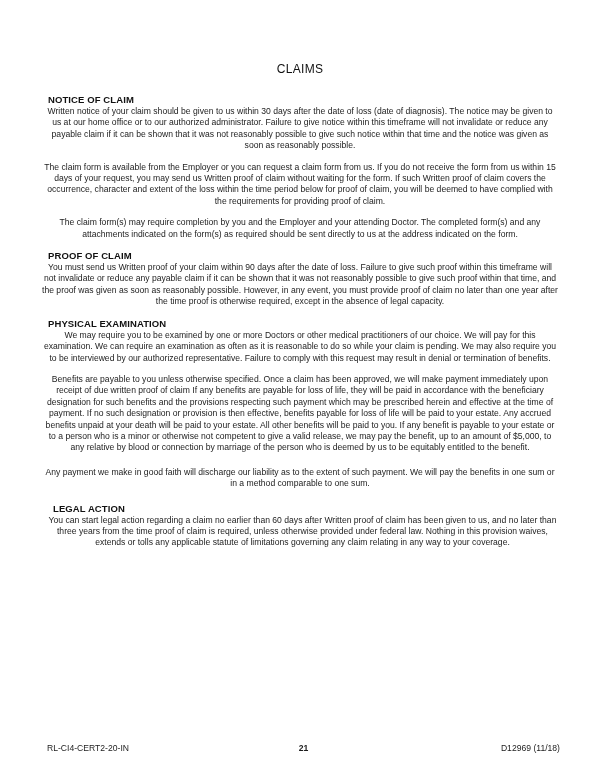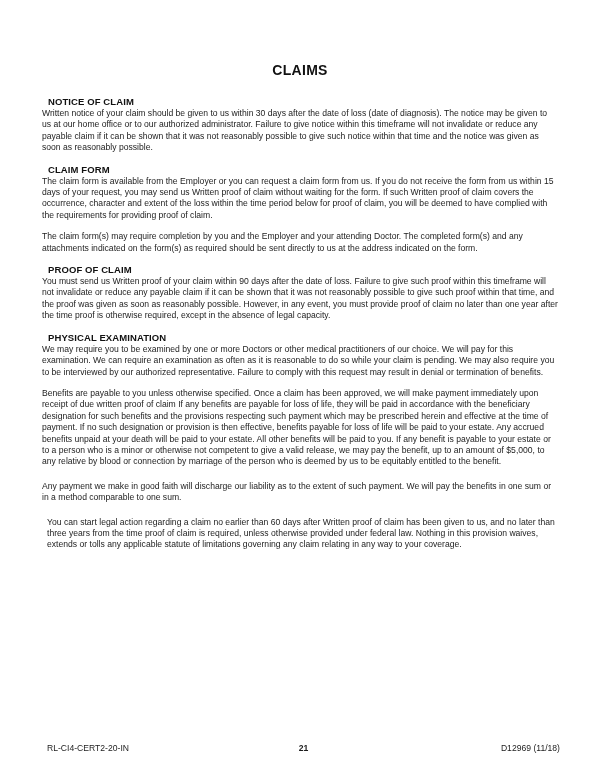--- a/index.html
+++ b/index.html
@@ -2,29 +2,29 @@
 <html><head>
 <meta charset="utf-8">
 <style>
   html,body{margin:0;padding:0;background:#ffffff;}
   .page{
     width:600px;height:776px;position:relative;background:#ffffff;overflow:hidden;
     font-family:"Liberation Sans","DejaVu Sans",sans-serif;color:#1c1c1c;
   }
   .content{padding:62px 42px 0 42px;}
   .doc-title{
-    text-align:center;font-size:14px;font-weight:bold;letter-spacing:.3px;
+    text-align:center;font-size:12px;font-weight:normal;letter-spacing:.3px;
     margin:0 0 18px 0;color:#111;
   }
   .doc-section{margin:0 0 10px 0;}
   .doc-section h2{
     font-size:9.5px;font-weight:bold;margin:0 0 1px 6px;letter-spacing:.1px;color:#111;
   }
   .doc-section p{
-    font-size:8.6px;line-height:11.4px;margin:0;text-align:left;color:#1c1c1c;
+    font-size:8.6px;line-height:11.4px;margin:0;text-align:center;color:#1c1c1c;
   }
   .doc-section p + p{margin-top:13px;}
   .sec-benefit{margin-bottom:13px;}
   .indent-slight{padding-left:5px;}
   .footer{
     position:absolute;left:42px;right:40px;top:743px;
     display:flex;align-items:baseline;font-size:8.6px;color:#1c1c1c;gap:13px;
   }
   .footer .f-left{flex:1;text-align:left;padding-left:5px;}
   .footer .f-center{flex:1;text-align:center;font-weight:bold;}
@@ -37,21 +37,20 @@
   <div class="content">
 
     <h1 class="doc-title">CLAIMS</h1>
 
     <section class="doc-section">
       <h2>NOTICE OF CLAIM</h2>
       <p>Written notice of your claim should be given to us within 30 days after the date of loss (date of diagnosis).  The notice may be given to us at our home office or to our authorized administrator.  Failure to give notice within this timeframe will not invalidate or reduce any payable claim if it can be shown that it was not reasonably possible to give such notice within that time and the notice was given as soon as reasonably possible.</p>
     </section>
 
     <section class="doc-section">
-      <h2>CLAIM FORM</h2>
       <p>The claim form is available from the Employer or you can request a claim form from us. If you do not receive the form from us within 15 days of your request, you may send us Written proof of claim without waiting for the form.  If such Written proof of claim covers the occurrence, character and extent of the loss within the time period below for proof of claim, you will be deemed to have complied with the requirements for providing proof of claim.</p>
     </section>
 
     <section class="doc-section">
       <p>The claim form(s) may require completion by you and the Employer and your attending Doctor.  The completed form(s) and any attachments indicated on the form(s) as required should be sent directly to us at the address indicated on the form.</p>
     </section>
 
     <section class="doc-section">
       <h2>PROOF OF CLAIM</h2>
       <p>You must send us Written proof of your claim within 90 days after the date of loss. Failure to give such proof within this timeframe will not invalidate or reduce any payable claim if it can be shown that it was not reasonably possible to give such proof within that time, and the proof was given as soon as reasonably possible.  However, in any event, you must provide proof of claim no later than one year after the time proof is otherwise required, except in the absence of legal capacity.</p>
@@ -61,20 +60,21 @@
       <h2>PHYSICAL EXAMINATION</h2>
       <p>We may require you to be examined by one or more Doctors or other medical practitioners of our choice.  We will pay for this examination.  We can require an examination as often as it is reasonable to do so while your claim is pending.  We may also require you to be interviewed by our authorized representative.  Failure to comply with this request may result in denial or termination of benefits.</p>
     </section>
 
     <section class="doc-section sec-benefit">
       <p>Benefits are payable to you unless otherwise specified.  Once a claim has been approved, we will make payment immediately upon receipt of due written proof of claim If any benefits are payable for loss of life, they will be paid in accordance with the beneficiary designation for such benefits and the provisions respecting such payment which may be prescribed herein and effective at the time of payment.  If no such designation or provision is then effective, benefits payable for loss of life will be paid to your estate.   Any accrued benefits unpaid at your death will be paid to your estate.  All other benefits will be paid to you. If any benefit is payable to your estate or to a person who is a minor or otherwise not competent to give a valid release, we may pay the benefit, up to an amount of $5,000, to any relative by blood or connection by marriage of the person who is deemed by us to be equitably entitled to the benefit.</p>
       <p>Any payment we make in good faith will discharge our liability as to the extent of such payment. We will pay the benefits in one sum or in a method comparable to one sum.</p>
     </section>
 
     <section class="doc-section indent-slight">
+      <h2>LEGAL ACTION</h2>
       <p>You can start legal action regarding a claim no earlier than 60 days after Written proof of claim has been given to us, and no later than three years from the time proof of claim is required, unless otherwise provided under federal law.  Nothing in this provision waives, extends or tolls any applicable statute of limitations governing any claim relating in any way to your coverage.</p>
     </section>
 
   </div>
 
   <div class="footer">
     <span class="f-left">RL-CI4-CERT2-20-IN</span>
     <span class="f-center">21</span>
     <span class="f-right">D12969 (11/18)</span>
   </div>

